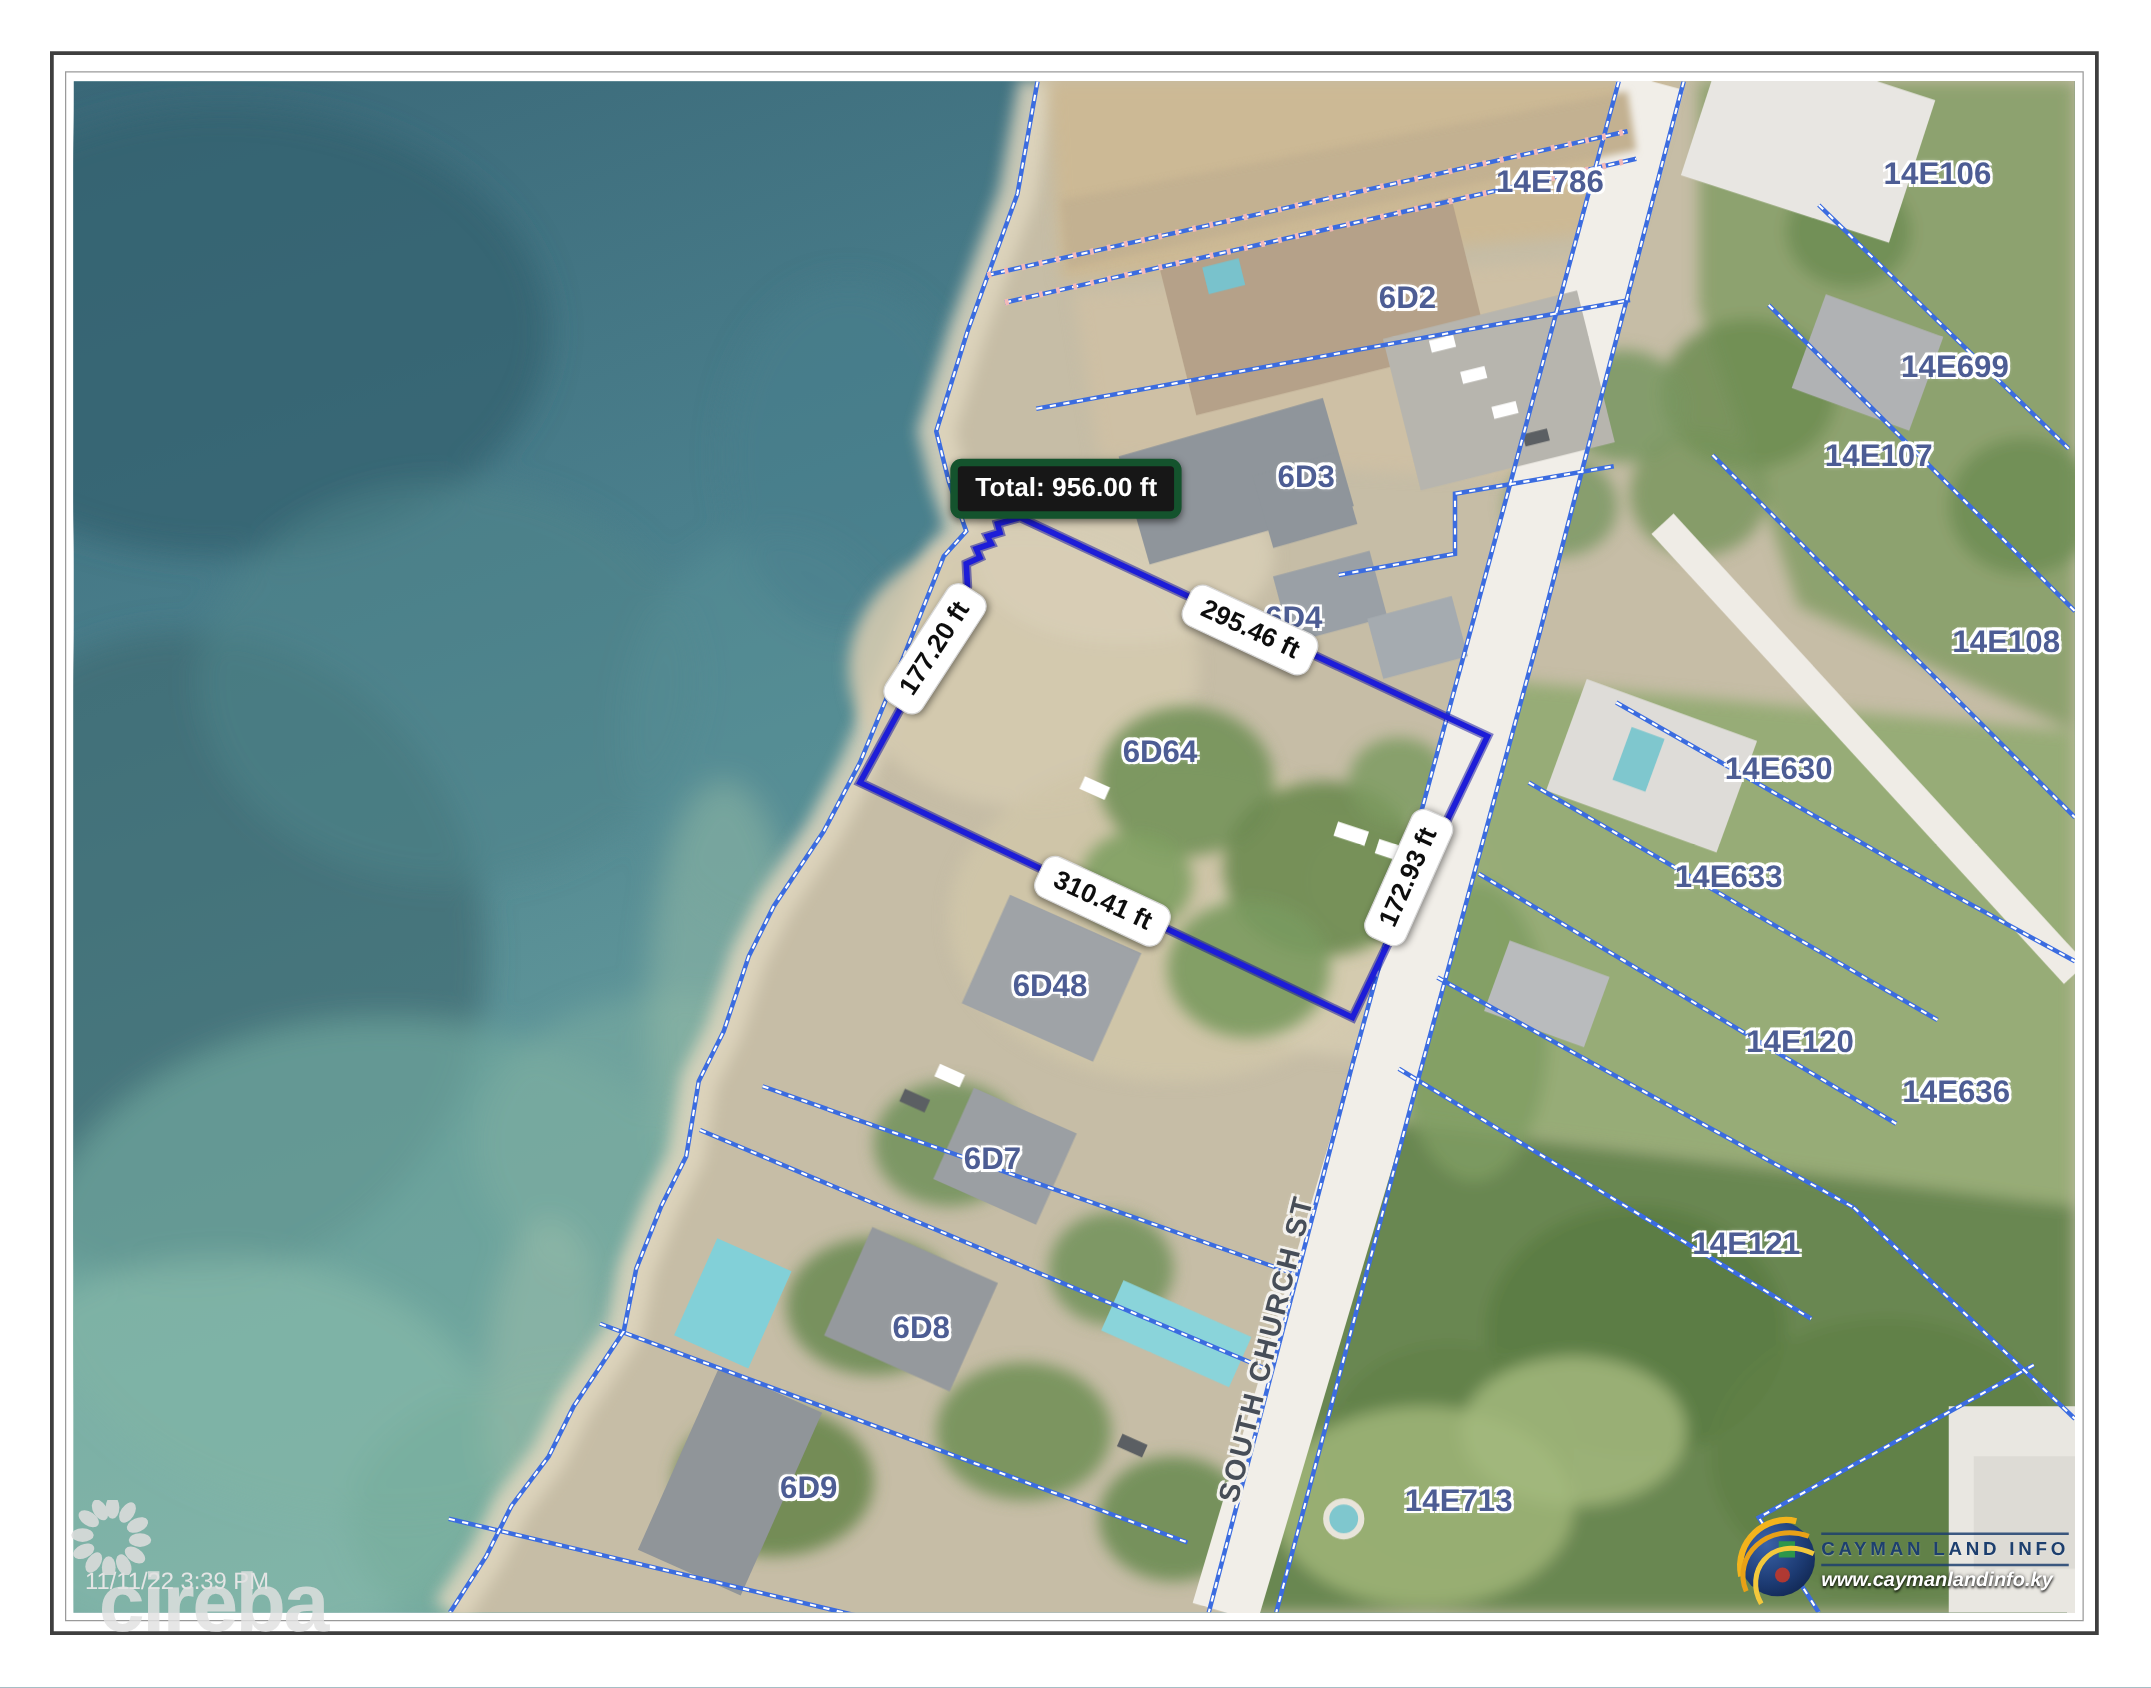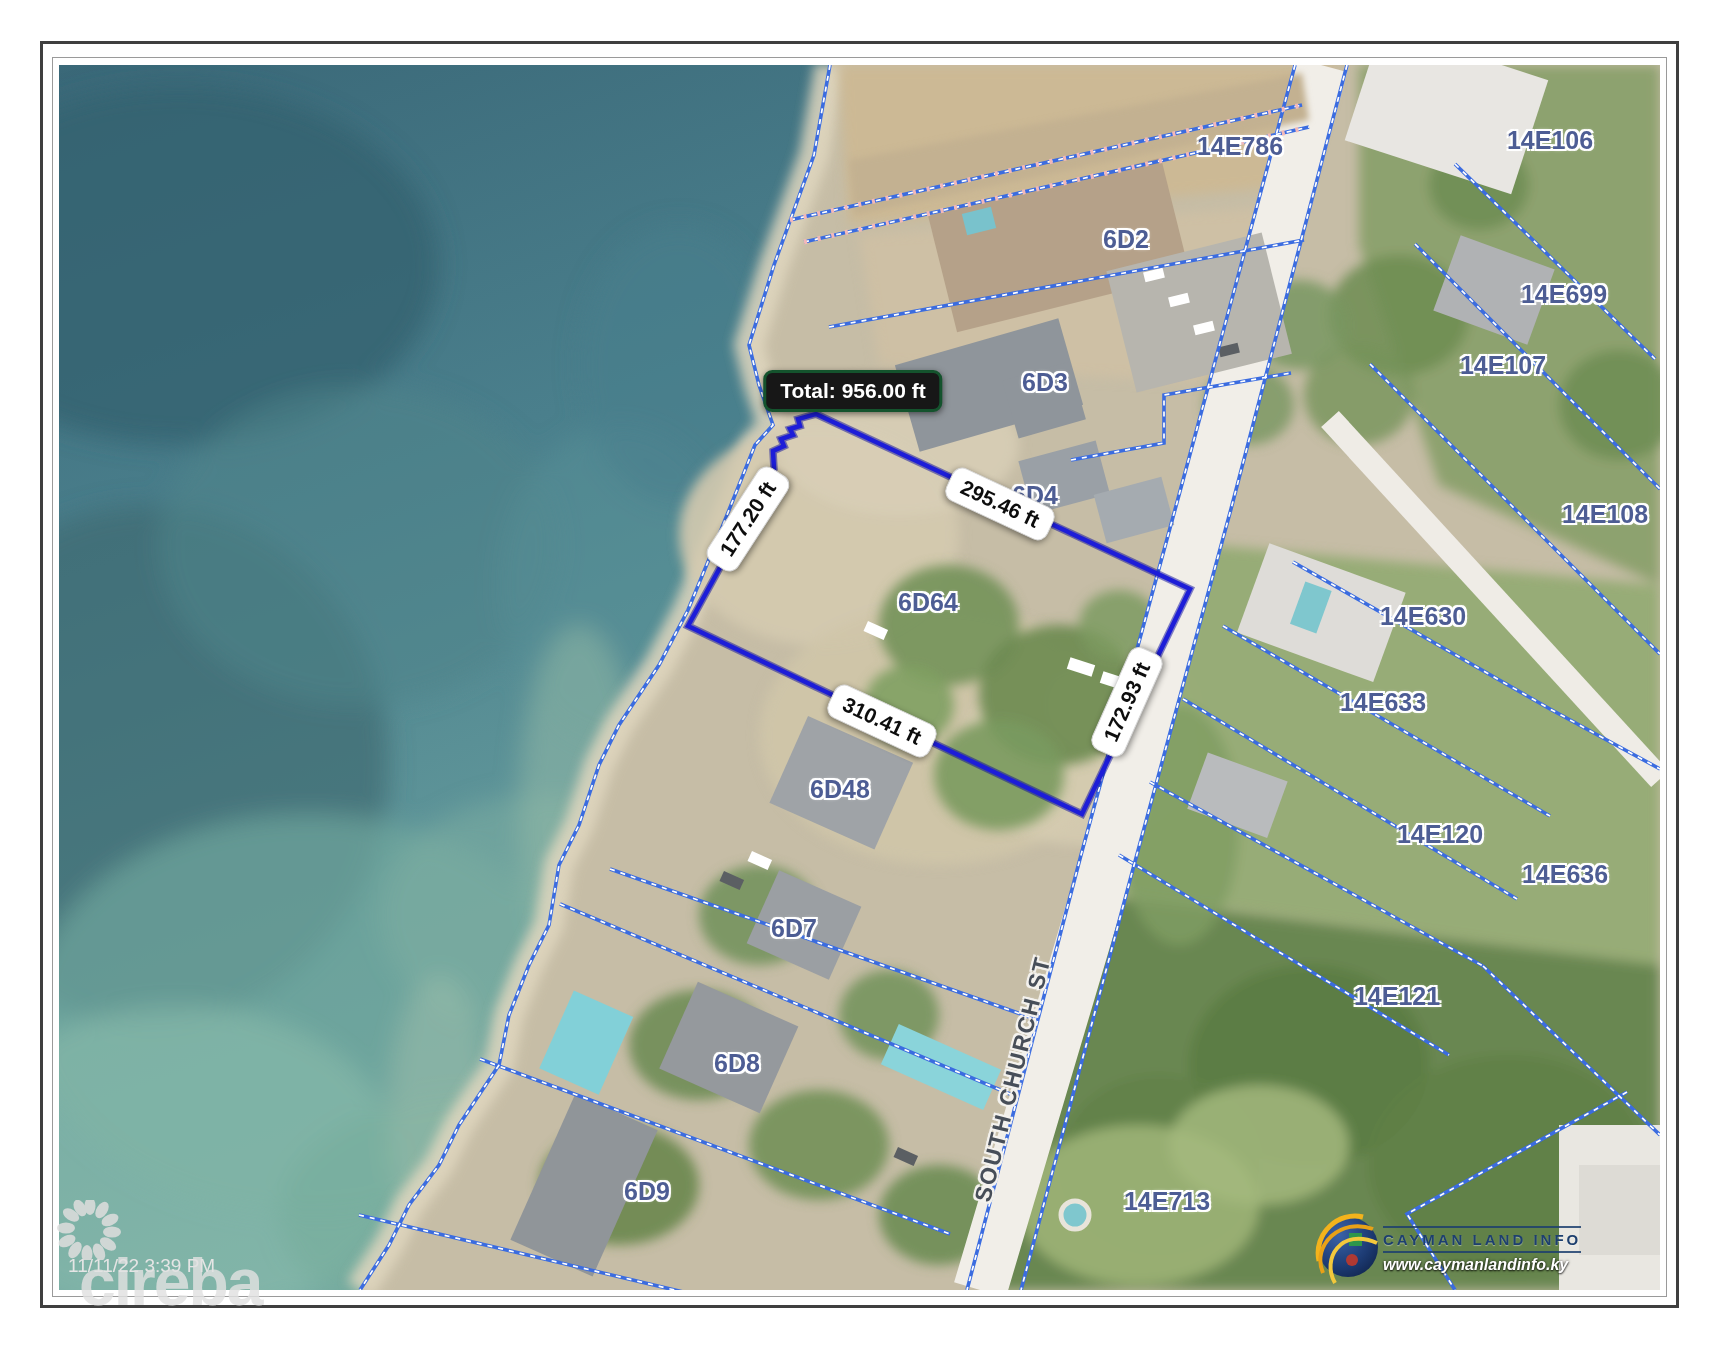--- a/index.html
+++ b/index.html
@@ -18,23 +18,23 @@
   #street-label{position:absolute;left:954px;top:1014px;z-index:2;white-space:nowrap;
         transform:translate(-50%,-50%) rotate(-76deg);font-weight:bold;font-size:23px;color:#474e58;letter-spacing:2px;
         text-shadow:-2px -2px 0 #f4f2ee,2px -2px 0 #f4f2ee,-2px 2px 0 #f4f2ee,2px 2px 0 #f4f2ee,0 0 4px #f4f2ee;}
   #measure-svg{position:absolute;left:0;top:0;z-index:3;}
   #measure-labels{position:absolute;left:0;top:0;width:100%;height:100%;z-index:4;}
   .measure-pill{position:absolute;white-space:nowrap;background:#ffffff;color:#0d0d0d;
         font-weight:bold;font-size:21px;padding:5px 13px;border-radius:11px;border:1px solid #d8d8d8;
         box-shadow:0 2px 6px rgba(0,0,0,0.45);}
   #total-tooltip{position:absolute;left:794px;top:326px;transform:translate(-50%,-50%);z-index:5;white-space:nowrap;
         background:#171717;color:#ffffff;font-weight:bold;font-size:21px;padding:6px 14px;border-radius:9px;
-        border:3px solid #14532d;box-shadow:0 2px 6px rgba(0,0,0,0.5);}
+        border:6px solid #14532d;box-shadow:0 2px 6px rgba(0,0,0,0.5);}
   #timestamp{position:absolute;left:9px;top:1190px;z-index:6;font-size:19px;font-weight:500;color:#e5e5e5;white-space:nowrap;}
-  #cli-logo{position:absolute;left:1252px;top:1138px;z-index:6;width:270px;height:86px;}
+  #cli-logo{position:absolute;left:1326px;top:1138px;z-index:6;width:270px;height:86px;}
   #cli-text{position:absolute;left:72px;top:20px;width:198px;}
   .cli-rule{height:2px;background:#1d3f6e;opacity:.85;margin:3px 0;}
   #cli-title{font-size:15px;font-weight:bold;color:#1d3f6e;letter-spacing:3px;white-space:nowrap;
         text-shadow:0 1px 1px rgba(255,255,255,.4);}
   #cli-url{font-size:16px;font-weight:bold;color:#ffffff;white-space:nowrap;margin-top:3px;
         text-shadow:0 1px 2px rgba(0,0,0,.8),0 0 3px rgba(0,0,0,.6);font-style:italic;}
   #cireba-watermark{position:absolute;left:52px;top:1200px;z-index:50;}
   #cireba-text{position:absolute;left:2px;top:44px;font-size:66px;font-weight:bold;letter-spacing:-2px;
         color:rgba(225,225,225,0.82);font-family:"Liberation Sans", sans-serif;margin-left:25px;}
 </style>

